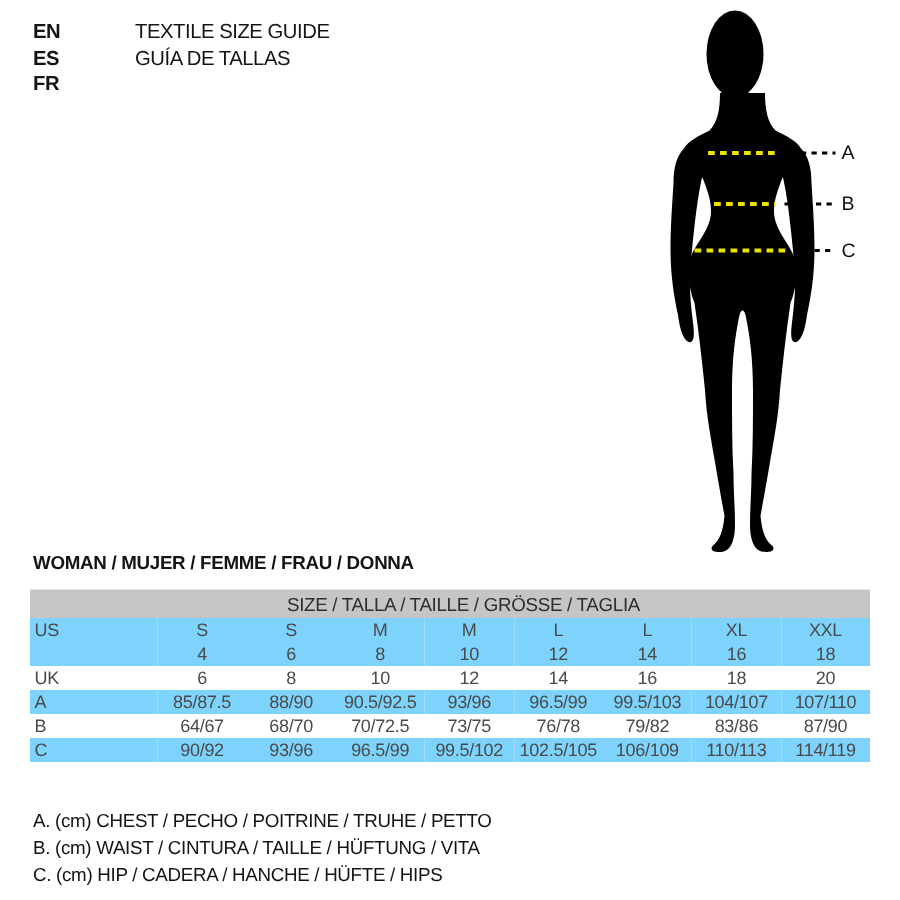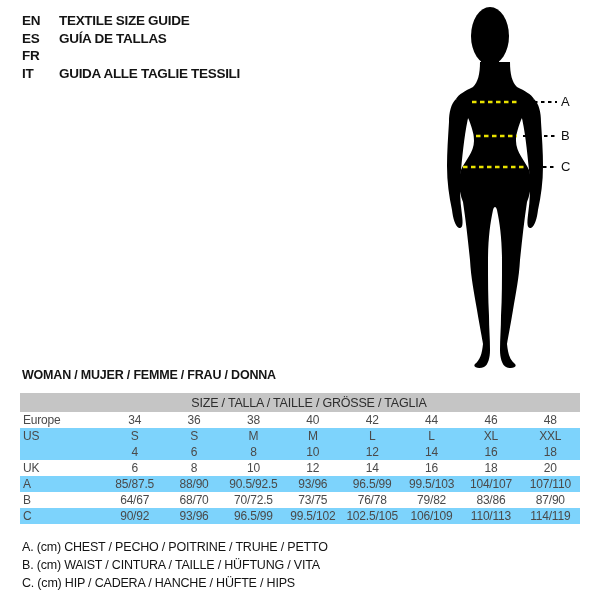--- a/index.html
+++ b/index.html
@@ -27,24 +27,25 @@
   }
   .lang-code {
     width: 37px;
     font-size: 13.5px;
     font-weight: bold;
     color: #141414;
     letter-spacing: -0.3px;
   }
   .lang-label {
     font-size: 13.5px;
-    font-weight: bold;
+    font-weight: normal;
     color: #141414;
     letter-spacing: -0.3px;
     white-space: nowrap;
+    margin-left: 31px;
   }
 
   
   .figure-wrap {
     position: absolute;
     left: 430px;
     top: 0;
     width: 170px;
     height: 372px;
   }
@@ -131,24 +132,20 @@
     <div class="lang-row">
       <span class="lang-code">EN</span>
       <span class="lang-label">TEXTILE SIZE GUIDE</span>
     </div>
     <div class="lang-row">
       <span class="lang-code">ES</span>
       <span class="lang-label">GUÍA DE TALLAS</span>
     </div>
     <div class="lang-row">
       <span class="lang-code">FR</span>
-    </div>
-    <div class="lang-row">
-      <span class="lang-code">IT</span>
-      <span class="lang-label">GUIDA ALLE TAGLIE TESSILI</span>
     </div>
   </div>
 
   <div class="figure-wrap">
     <svg width="170" height="372" viewBox="0 0 170 372" xmlns="http://www.w3.org/2000/svg">
 
       <ellipse cx="60" cy="36" rx="19" ry="29" fill="#000"></ellipse>
 
       <path d="M51,46 L69,46 L69,88 Q60,94 51,88 Z" fill="#000"></path>
 
@@ -238,31 +235,20 @@
           <col>
           <col>
           <col>
           <col>
           <col>
       </colgroup>
       <tbody>
         <tr class="head-row">
           <td colspan="9">SIZE / TALLA / TAILLE / GRÖSSE / TAGLIA</td>
         </tr>
-      <tr>
-            <td class="row-label">Europe</td>
-            <td>34</td>
-            <td>36</td>
-            <td>38</td>
-            <td>40</td>
-            <td>42</td>
-            <td>44</td>
-            <td>46</td>
-            <td>48</td>
-          </tr>
           <tr class="shaded">
             <td class="row-label">US</td>
             <td>S</td>
             <td>S</td>
             <td>M</td>
             <td>M</td>
             <td>L</td>
             <td>L</td>
             <td>XL</td>
             <td>XXL</td>

